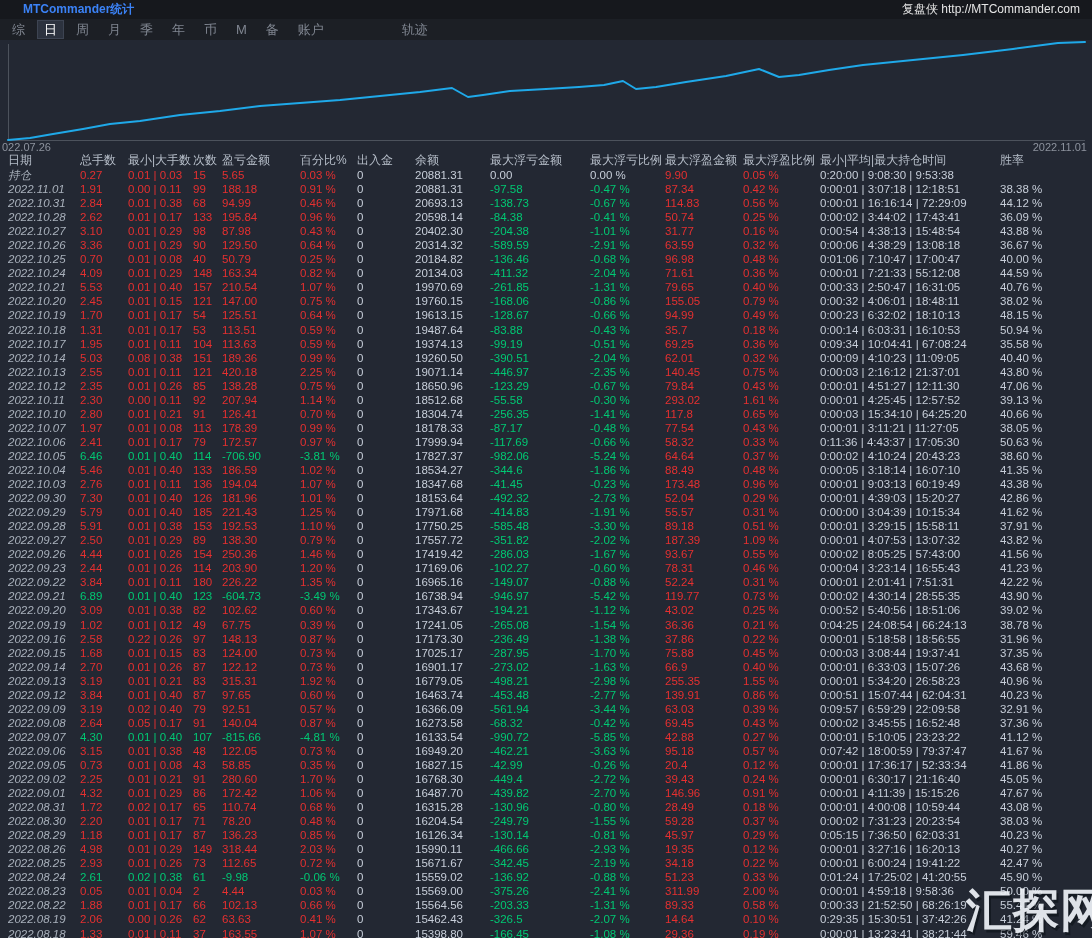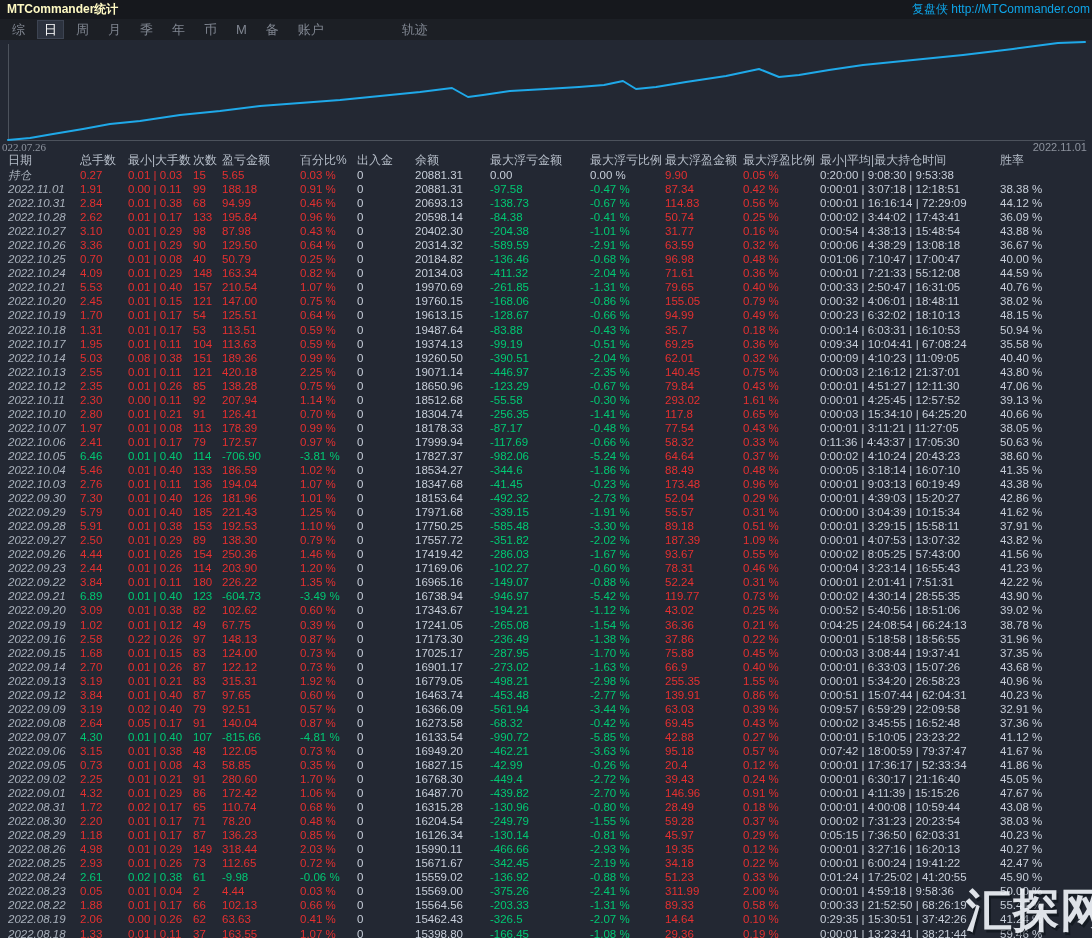--- a/index.html
+++ b/index.html
@@ -7,37 +7,37 @@
     width:1092px;height:938px;position:relative;overflow:hidden;
     background:#232833;
     font-family:"Liberation Sans","DejaVu Sans",sans-serif;
     -webkit-font-smoothing:antialiased;
   }
   
   .titlebar{
     position:absolute;left:0;top:0;width:1092px;height:19px;
     background:#16181d;display:flex;align-items:center;justify-content:space-between;
   }
-  .app-title{color:#fef9c3;font-size:12px;padding-left:7px;font-weight:bold;}
-  .brand{color:#0ea5e9;font-size:12px;padding-right:2px;text-decoration:none;}
+  .app-title{color:#3b82f6;font-size:12px;padding-left:23px;font-weight:bold;}
+  .brand{color:#e5e5e5;font-size:12px;padding-right:12px;text-decoration:none;}
   
   .menubar{
     position:absolute;left:0;top:19px;width:1092px;height:21px;
     background:#1c1f25;display:flex;align-items:center;
   }
   .mi{
     color:#7f8590;font-size:13px;padding:1px 6px;margin-left:5px;cursor:default;
     border:1px solid transparent;line-height:15px;
   }
   .mi.active{background:#2c323e;color:#ffffff;border:1px solid #3d4452;}
   .mi.gap{margin-left:64px;}
   
   .chart-wrap{position:absolute;left:0;top:40px;width:1092px;height:113px;background:#232833;}
   .axis-label{position:absolute;font-size:11px;color:#8d939e;top:101px;}
-  .axis-label.left{left:2px;font-family:Liberation Serif, serif;}
+  .axis-label.left{left:2px;}
   .axis-label.right{right:5px;}
   
   .thead,.trow{
     display:grid;
     grid-template-columns:72px 48px 65px 29px 78px 57px 58px 75px 100px 75px 78px 77px 180px 92px;
     padding-left:8px;white-space:nowrap;
   }
   .thead{
     position:absolute;left:0;top:153px;width:1084px;height:15px;
     color:#b6bec9;font-size:12px;line-height:15px;
@@ -493,21 +493,21 @@
     </div>
     <div class="trow">
       <span class="cell c0 dim">2022.09.29</span>
       <span class="cell c1 up">5.79</span>
       <span class="cell c2 up">0.01 | 0.40</span>
       <span class="cell c3 up">185</span>
       <span class="cell c4 up">221.43</span>
       <span class="cell c5 up">1.25 %</span>
       <span class="cell c6 light">0</span>
       <span class="cell c7 light">17971.68</span>
-      <span class="cell c8 down">-339.15</span>
+      <span class="cell c8 down">-414.83</span>
       <span class="cell c9 down">-1.91 %</span>
       <span class="cell c10 up">55.57</span>
       <span class="cell c11 up">0.31 %</span>
       <span class="cell c12 light">0:00:00 | 3:04:39 | 10:15:34</span>
       <span class="cell c13 light">41.62 %</span>
     </div>
     <div class="trow">
       <span class="cell c0 dim">2022.09.28</span>
       <span class="cell c1 up">5.91</span>
       <span class="cell c2 up">0.01 | 0.38</span>

